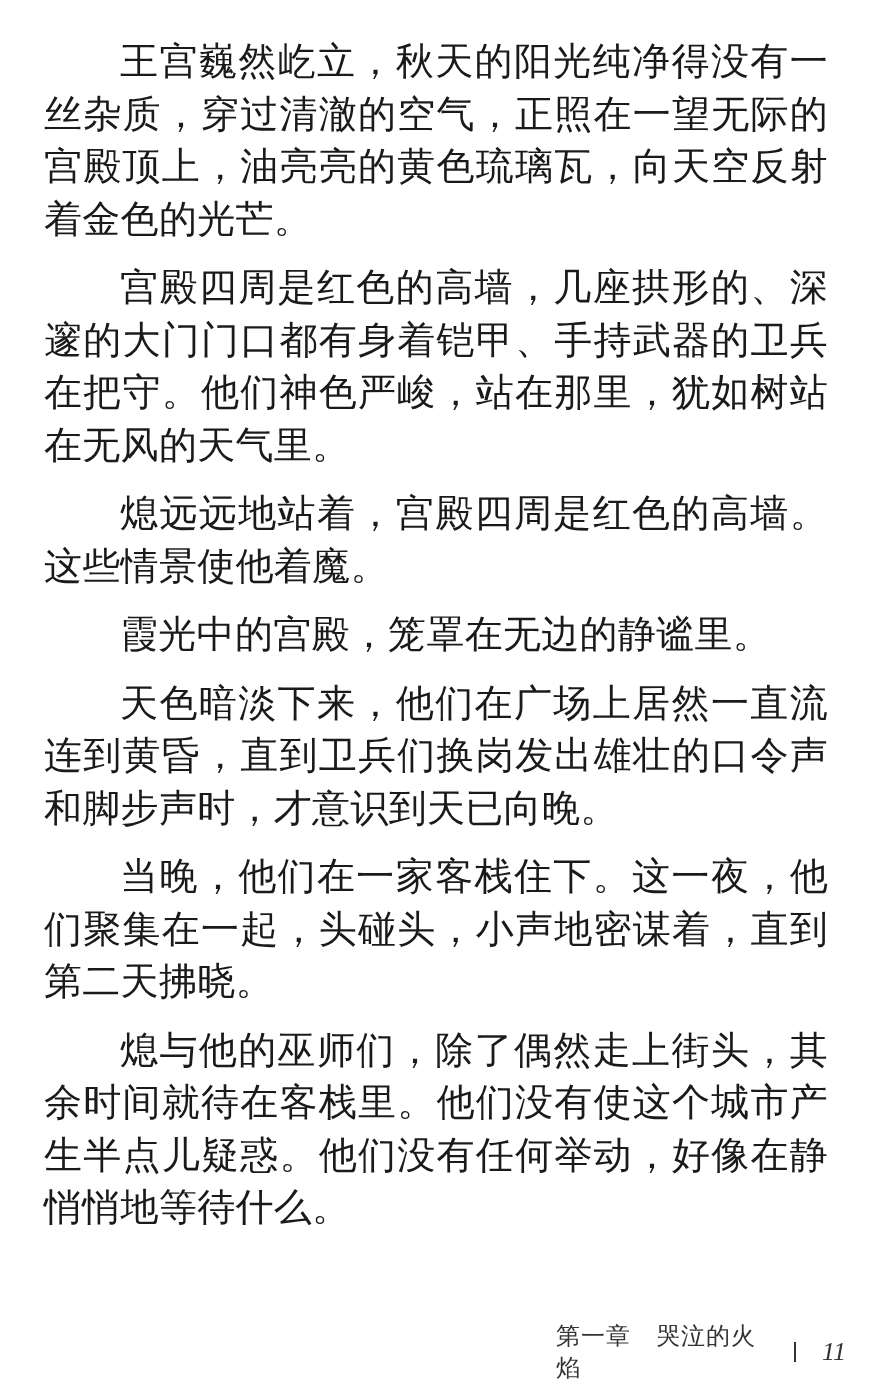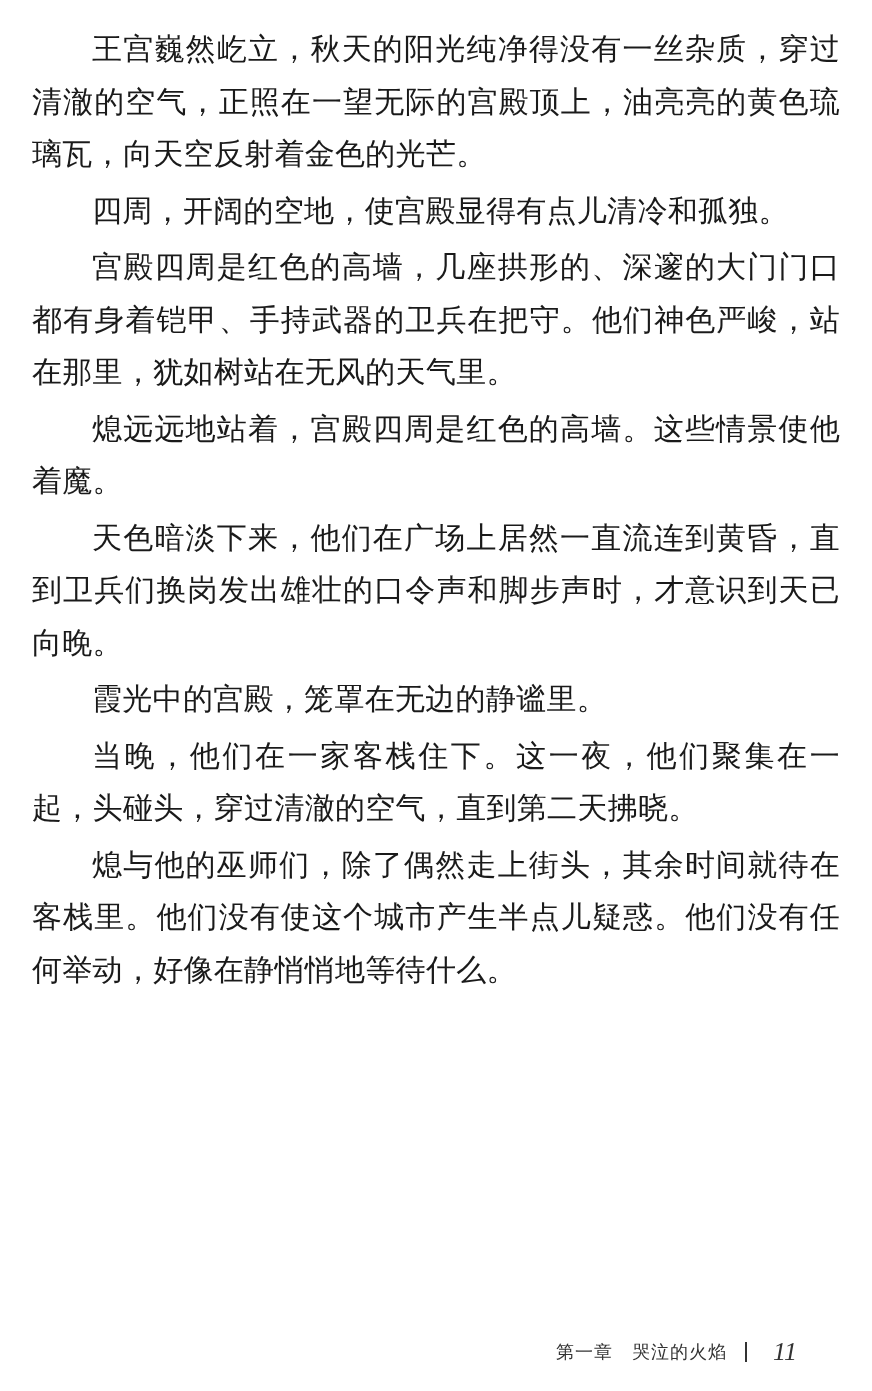--- a/index.html
+++ b/index.html
@@ -1,38 +1,37 @@
 <!DOCTYPE html>
 <html><head>
 <meta charset="utf-8">
 <style>
   html, body { margin: 0; padding: 0; background: #ffffff; }
   body { width: 872px; height: 1391px; position: relative; overflow: hidden;
          font-family: "DejaVu Serif", "Liberation Serif", serif; color: #1a1a1a; }
   .page-body { position: absolute; left: 28px; top: 19px; width: 816px; }
-  .para { margin: 4px; font-size: 30px; line-height: 52.5px; text-indent: 2em;
+  .para { margin: 16px; font-size: 38px; line-height: 52.5px; text-indent: 2em;
           text-align: justify; letter-spacing: 0.3px; }
   .footer { position: absolute; top: 1335px; left: 556px; width: 290px; height: 34px;
             display: flex; align-items: center; font-family: "DejaVu Sans", "Liberation Sans", sans-serif;
             color: #333; }
-  .footer .chapter { font-size: 18px; letter-spacing: 1px; }
+  .footer .chapter { font-size: 24px; letter-spacing: 1px; }
   .footer .sep { display: inline-block; width: 2px; height: 20px; background: #333; margin: 0 26px 0 18px; }
   .footer .pnum { font-family: "Liberation Serif", "DejaVu Serif", serif; font-style: italic; font-size: 26px; }
 </style>
 </head>
 <body>
 
 <div class="page-body">
   <p class="para">王宫巍然屹立，秋天的阳光纯净得没有一丝杂质，穿过清澈的空气，正照在一望无际的宫殿顶上，油亮亮的黄色琉璃瓦，向天空反射着金色的光芒。</p>
-  <p class="para">四周，开阔的空地，使宫殿显得有点儿清冷和孤独。</p>
   <p class="para">宫殿四周是红色的高墙，几座拱形的、深邃的大门门口都有身着铠甲、手持武器的卫兵在把守。他们神色严峻，站在那里，犹如树站在无风的天气里。</p>
   <p class="para">熄远远地站着，宫殿四周是红色的高墙。这些情景使他着魔。</p>
+  <p class="para">霞光中的宫殿，笼罩在无边的静谧里。</p>
   <p class="para">天色暗淡下来，他们在广场上居然一直流连到黄昏，直到卫兵们换岗发出雄壮的口令声和脚步声时，才意识到天已向晚。</p>
-  <p class="para">霞光中的宫殿，笼罩在无边的静谧里。</p>
-  <p class="para">当晚，他们在一家客栈住下。这一夜，他们聚集在一起，头碰头，穿过清澈的空气，直到第二天拂晓。</p>
+  <p class="para">当晚，他们在一家客栈住下。这一夜，他们聚集在一起，头碰头，小声地密谋着，直到第二天拂晓。</p>
   <p class="para">熄与他的巫师们，除了偶然走上街头，其余时间就待在客栈里。他们没有使这个城市产生半点儿疑惑。他们没有任何举动，好像在静悄悄地等待什么。</p>
 </div>
 
 <div class="footer">
   <span class="chapter">第一章　哭泣的火焰</span>
   <span class="sep"></span>
   <span class="pnum">11</span>
 </div>
 
 </body></html>

